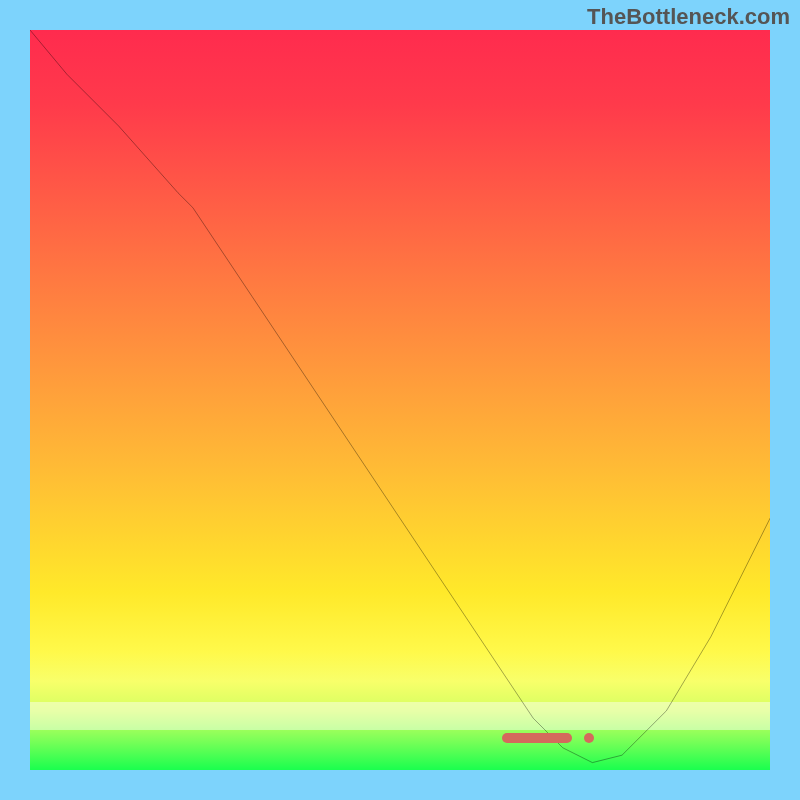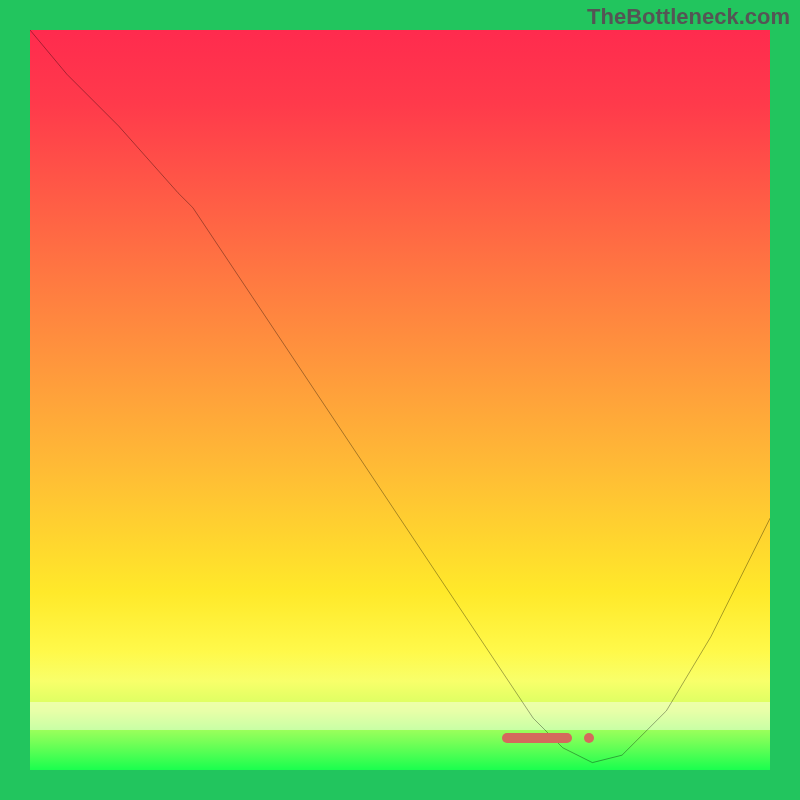--- a/index.html
+++ b/index.html
@@ -8,21 +8,21 @@
     width: 800px;
     height: 800px;
     background: #000;
     overflow: hidden;
     font-family: Arial, Helvetica, sans-serif;
   }
   .frame {
     position: relative;
     width: 800px;
     height: 800px;
-    background: #22c55e;
+    background: #7dd3fc;
   }
   .watermark {
     position: absolute;
     top: 4px;
     right: 10px;
     color: #555;
     font-size: 22px;
     font-weight: 600;
     z-index: 5;
     user-select: none;

